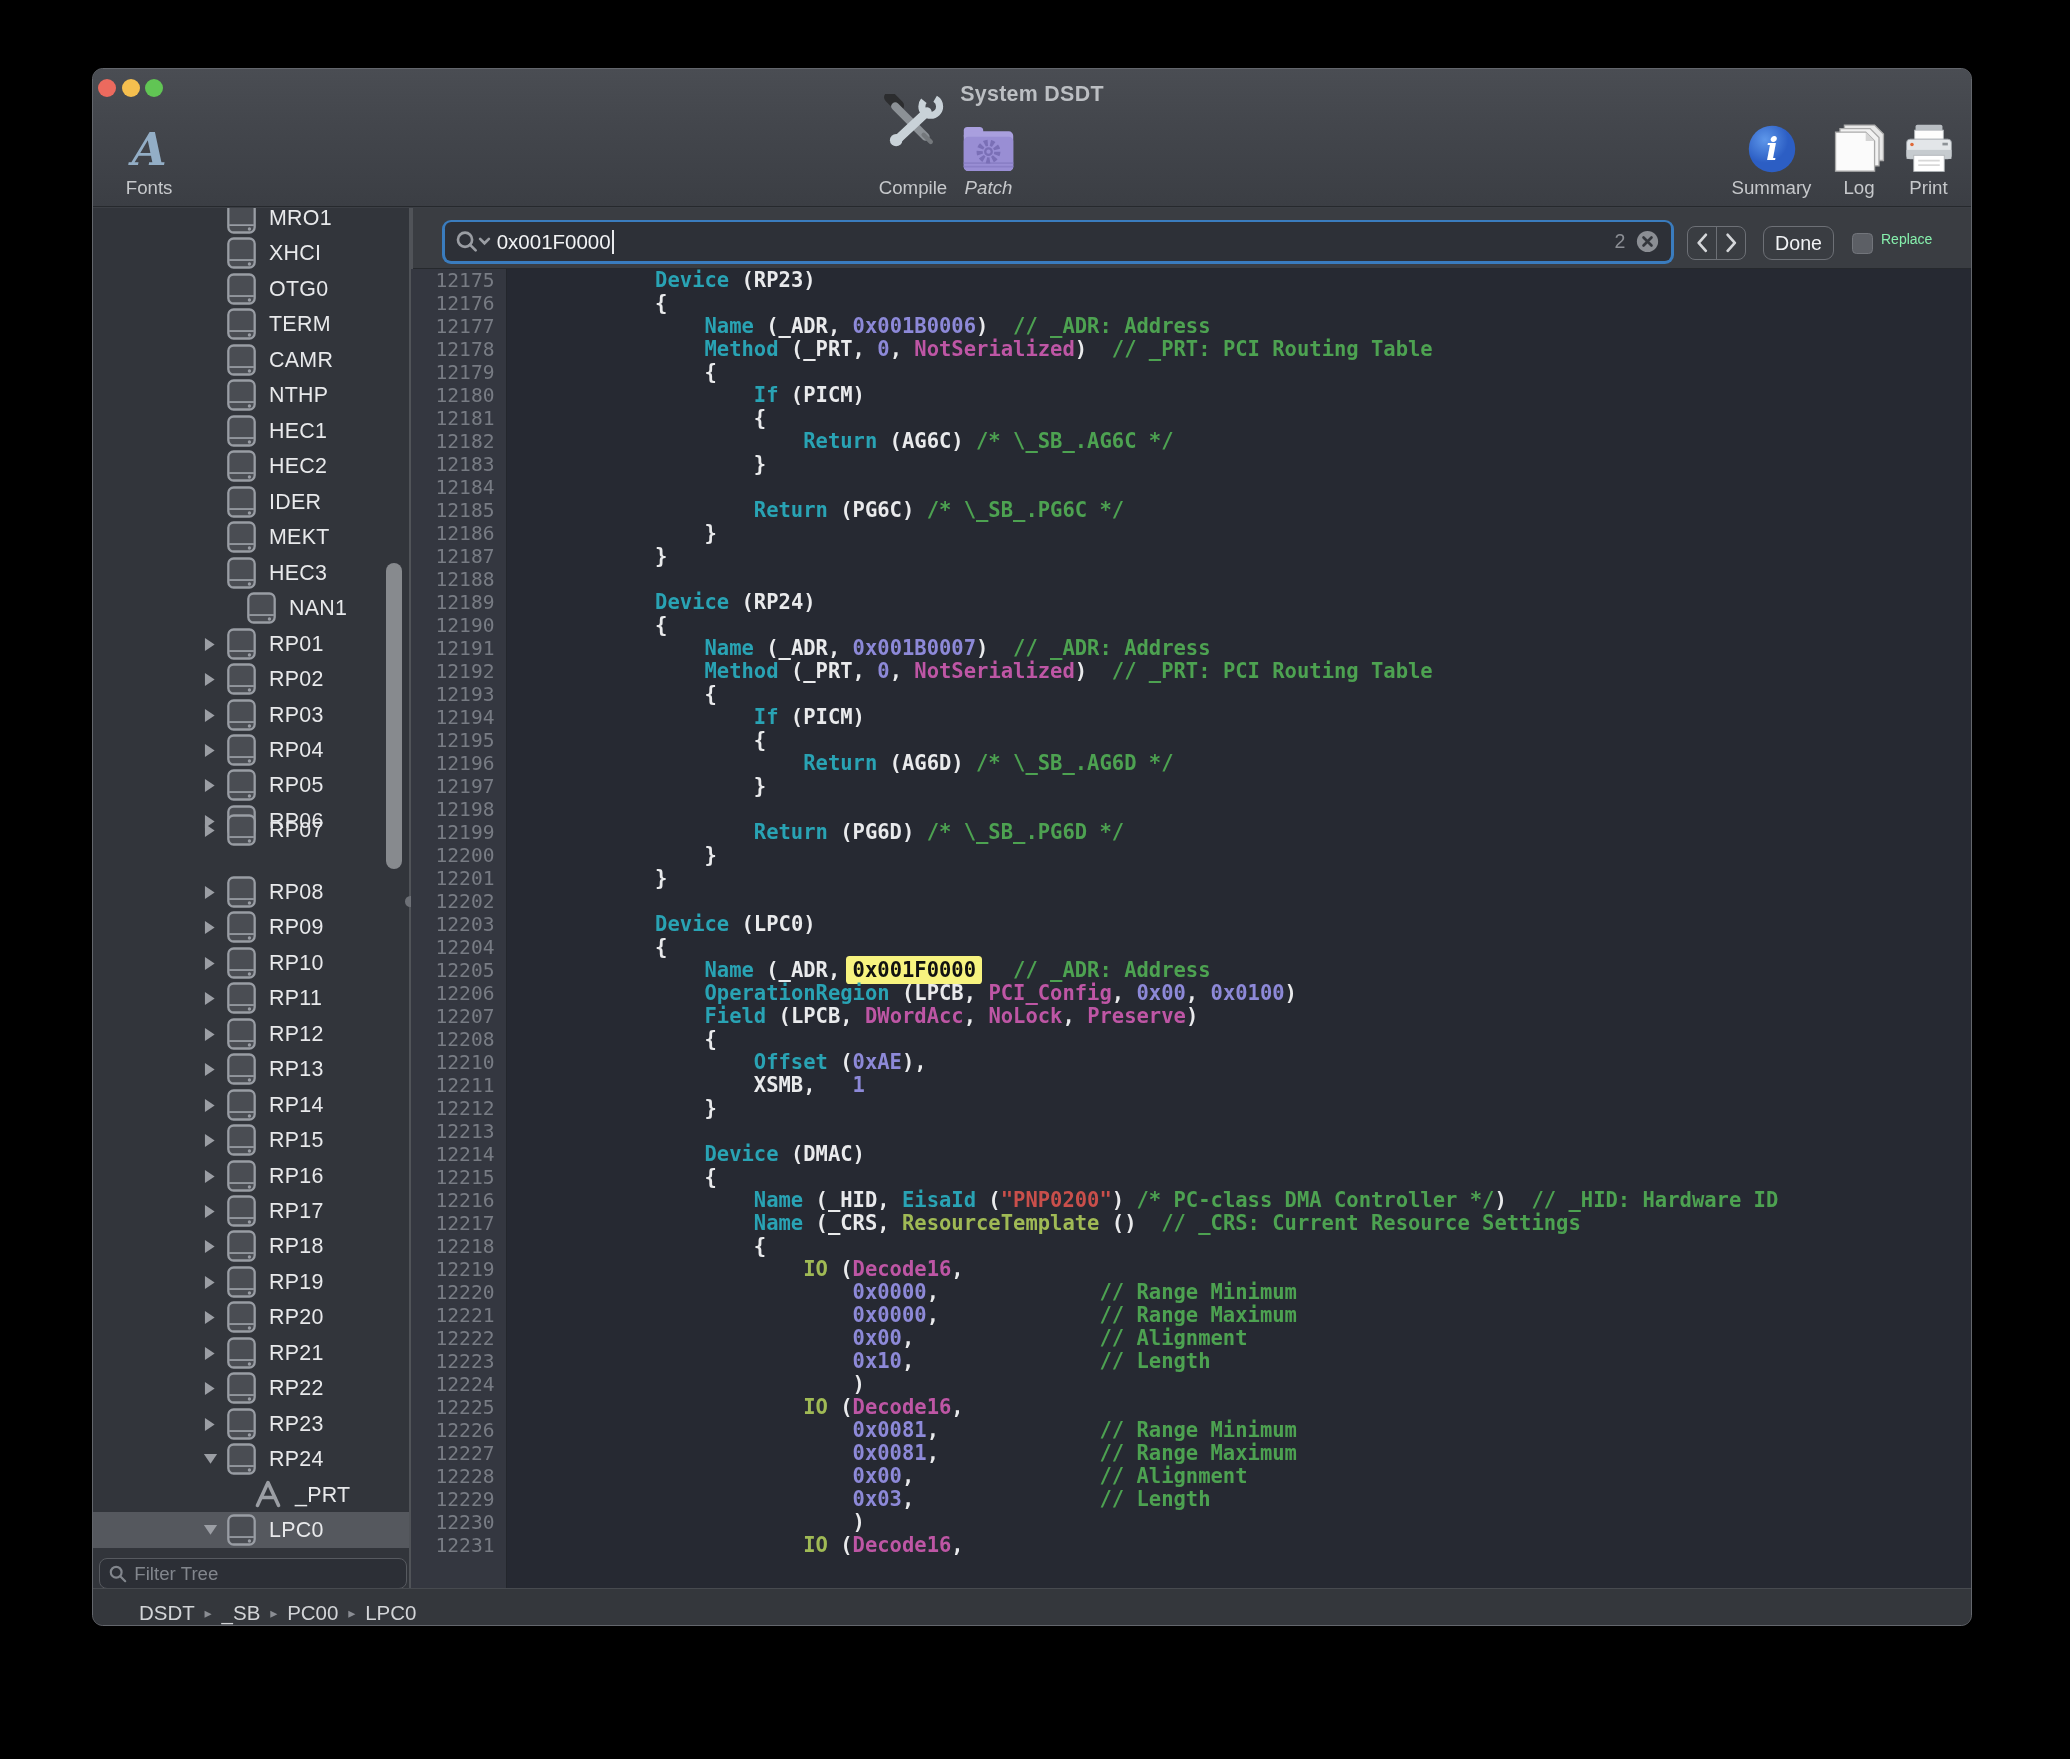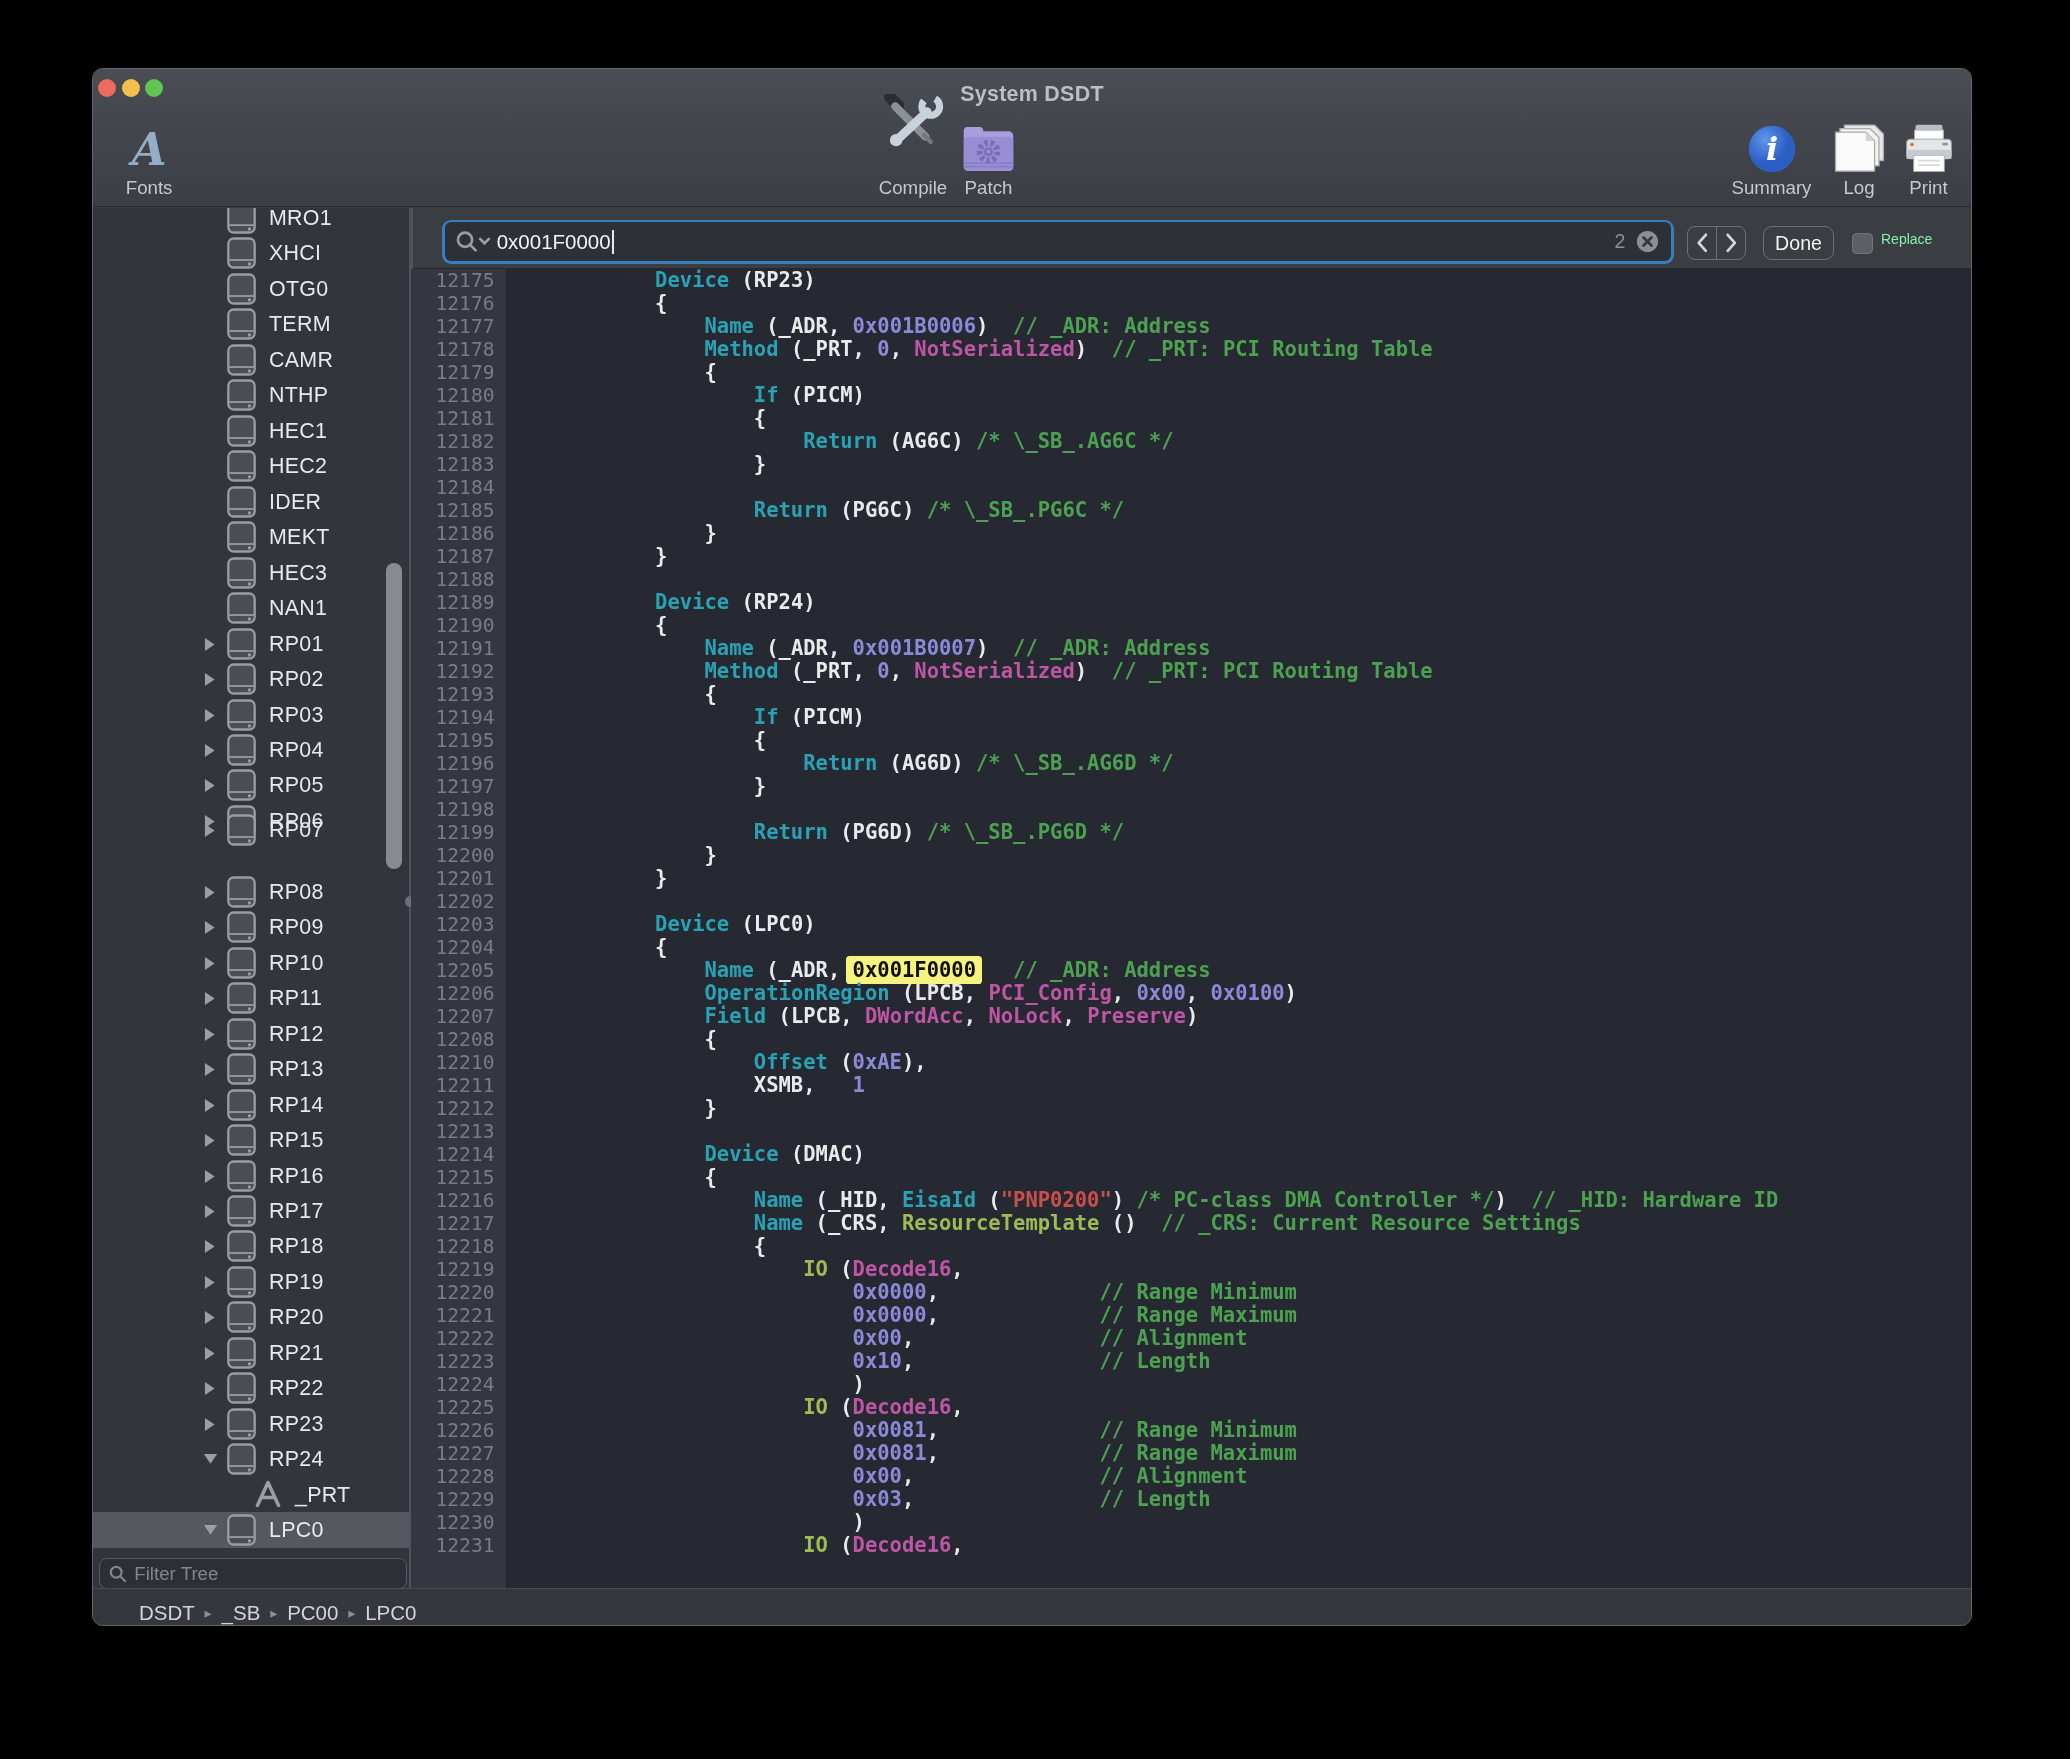--- a/index.html
+++ b/index.html
@@ -121,21 +121,21 @@
             <line x1="18" y1="14" x2="52" y2="48" stroke="#8c9196" stroke-width="9" stroke-linecap="round"></line>
             <line x1="50" y1="46" x2="58" y2="54" stroke="#74787c" stroke-width="5" stroke-linecap="round"></line>
             <circle cx="58" cy="14" r="10" fill="none" stroke="#c9d2d8" stroke-width="8" stroke-dasharray="38 14"></circle>
             <line x1="54" y1="20" x2="22" y2="50" stroke="#c9d2d8" stroke-width="10" stroke-linecap="round"></line>
             <circle cx="19" cy="52" r="7" fill="#c9d2d8"></circle>
           </svg>
         </div>
         <span>Compile</span>
       </div>
 
-      <div class="tbtn" style="left:851px;width:89px;">
+      <div class="tbtn" style="left:851px;width:89px;font-style:italic;">
         <div class="ic">
           <svg width="53" height="50" viewBox="0 0 60 56">
             <rect x="2" y="3" width="22" height="14" rx="4" fill="#a99fde"></rect>
             <rect x="2" y="8" width="56" height="45" rx="5" fill="#a99fde"></rect>
             <rect x="2" y="14" width="56" height="39" rx="5" fill="#998ed4"></rect>
             <line x1="2" y1="44" x2="58" y2="44" stroke="#8a7fc6" stroke-width="2"></line>
             <line x1="2" y1="48" x2="58" y2="48" stroke="#8a7fc6" stroke-width="2"></line>
             <circle cx="30" cy="31" r="10" fill="none" stroke="#7a6fb6" stroke-width="7" stroke-dasharray="4 3"></circle>
             <circle cx="30" cy="31" r="5" fill="#7a6fb6"></circle>
             <circle cx="30" cy="31" r="2.4" fill="#998ed4"></circle>
@@ -307,21 +307,21 @@
             <span class="tlabel">MEKT</span>
           </div>
           <div class="trow" style="top: 347px;">
             <span class="ticon"><svg width="29" height="32" viewBox="0 0 33 36">
                 <rect x="1.5" y="1.5" width="30" height="33" rx="6" fill="#4a4d53" stroke="#999da4" stroke-width="2.6"></rect>
                 <line x1="2.5" y1="26" x2="30.5" y2="26" stroke="#999da4" stroke-width="2"></line>
                 <circle cx="25.5" cy="30.5" r="1.9" fill="#999da4"></circle>
               </svg></span>
             <span class="tlabel">HEC3</span>
           </div>
-          <div class="trow" style="top: 382px;">
+          <div class="trow" style="top: 382px; margin-left: 20px;">
             <span class="ticon"><svg width="29" height="32" viewBox="0 0 33 36">
                 <rect x="1.5" y="1.5" width="30" height="33" rx="6" fill="#4a4d53" stroke="#999da4" stroke-width="2.6"></rect>
                 <line x1="2.5" y1="26" x2="30.5" y2="26" stroke="#999da4" stroke-width="2"></line>
                 <circle cx="25.5" cy="30.5" r="1.9" fill="#999da4"></circle>
               </svg></span>
             <span class="tlabel">NAN1</span>
           </div>
           <div class="trow" style="top: 418px;">
             <span class="tri">
               <svg width="11.6" height="15" viewBox="0 0 13 17">

